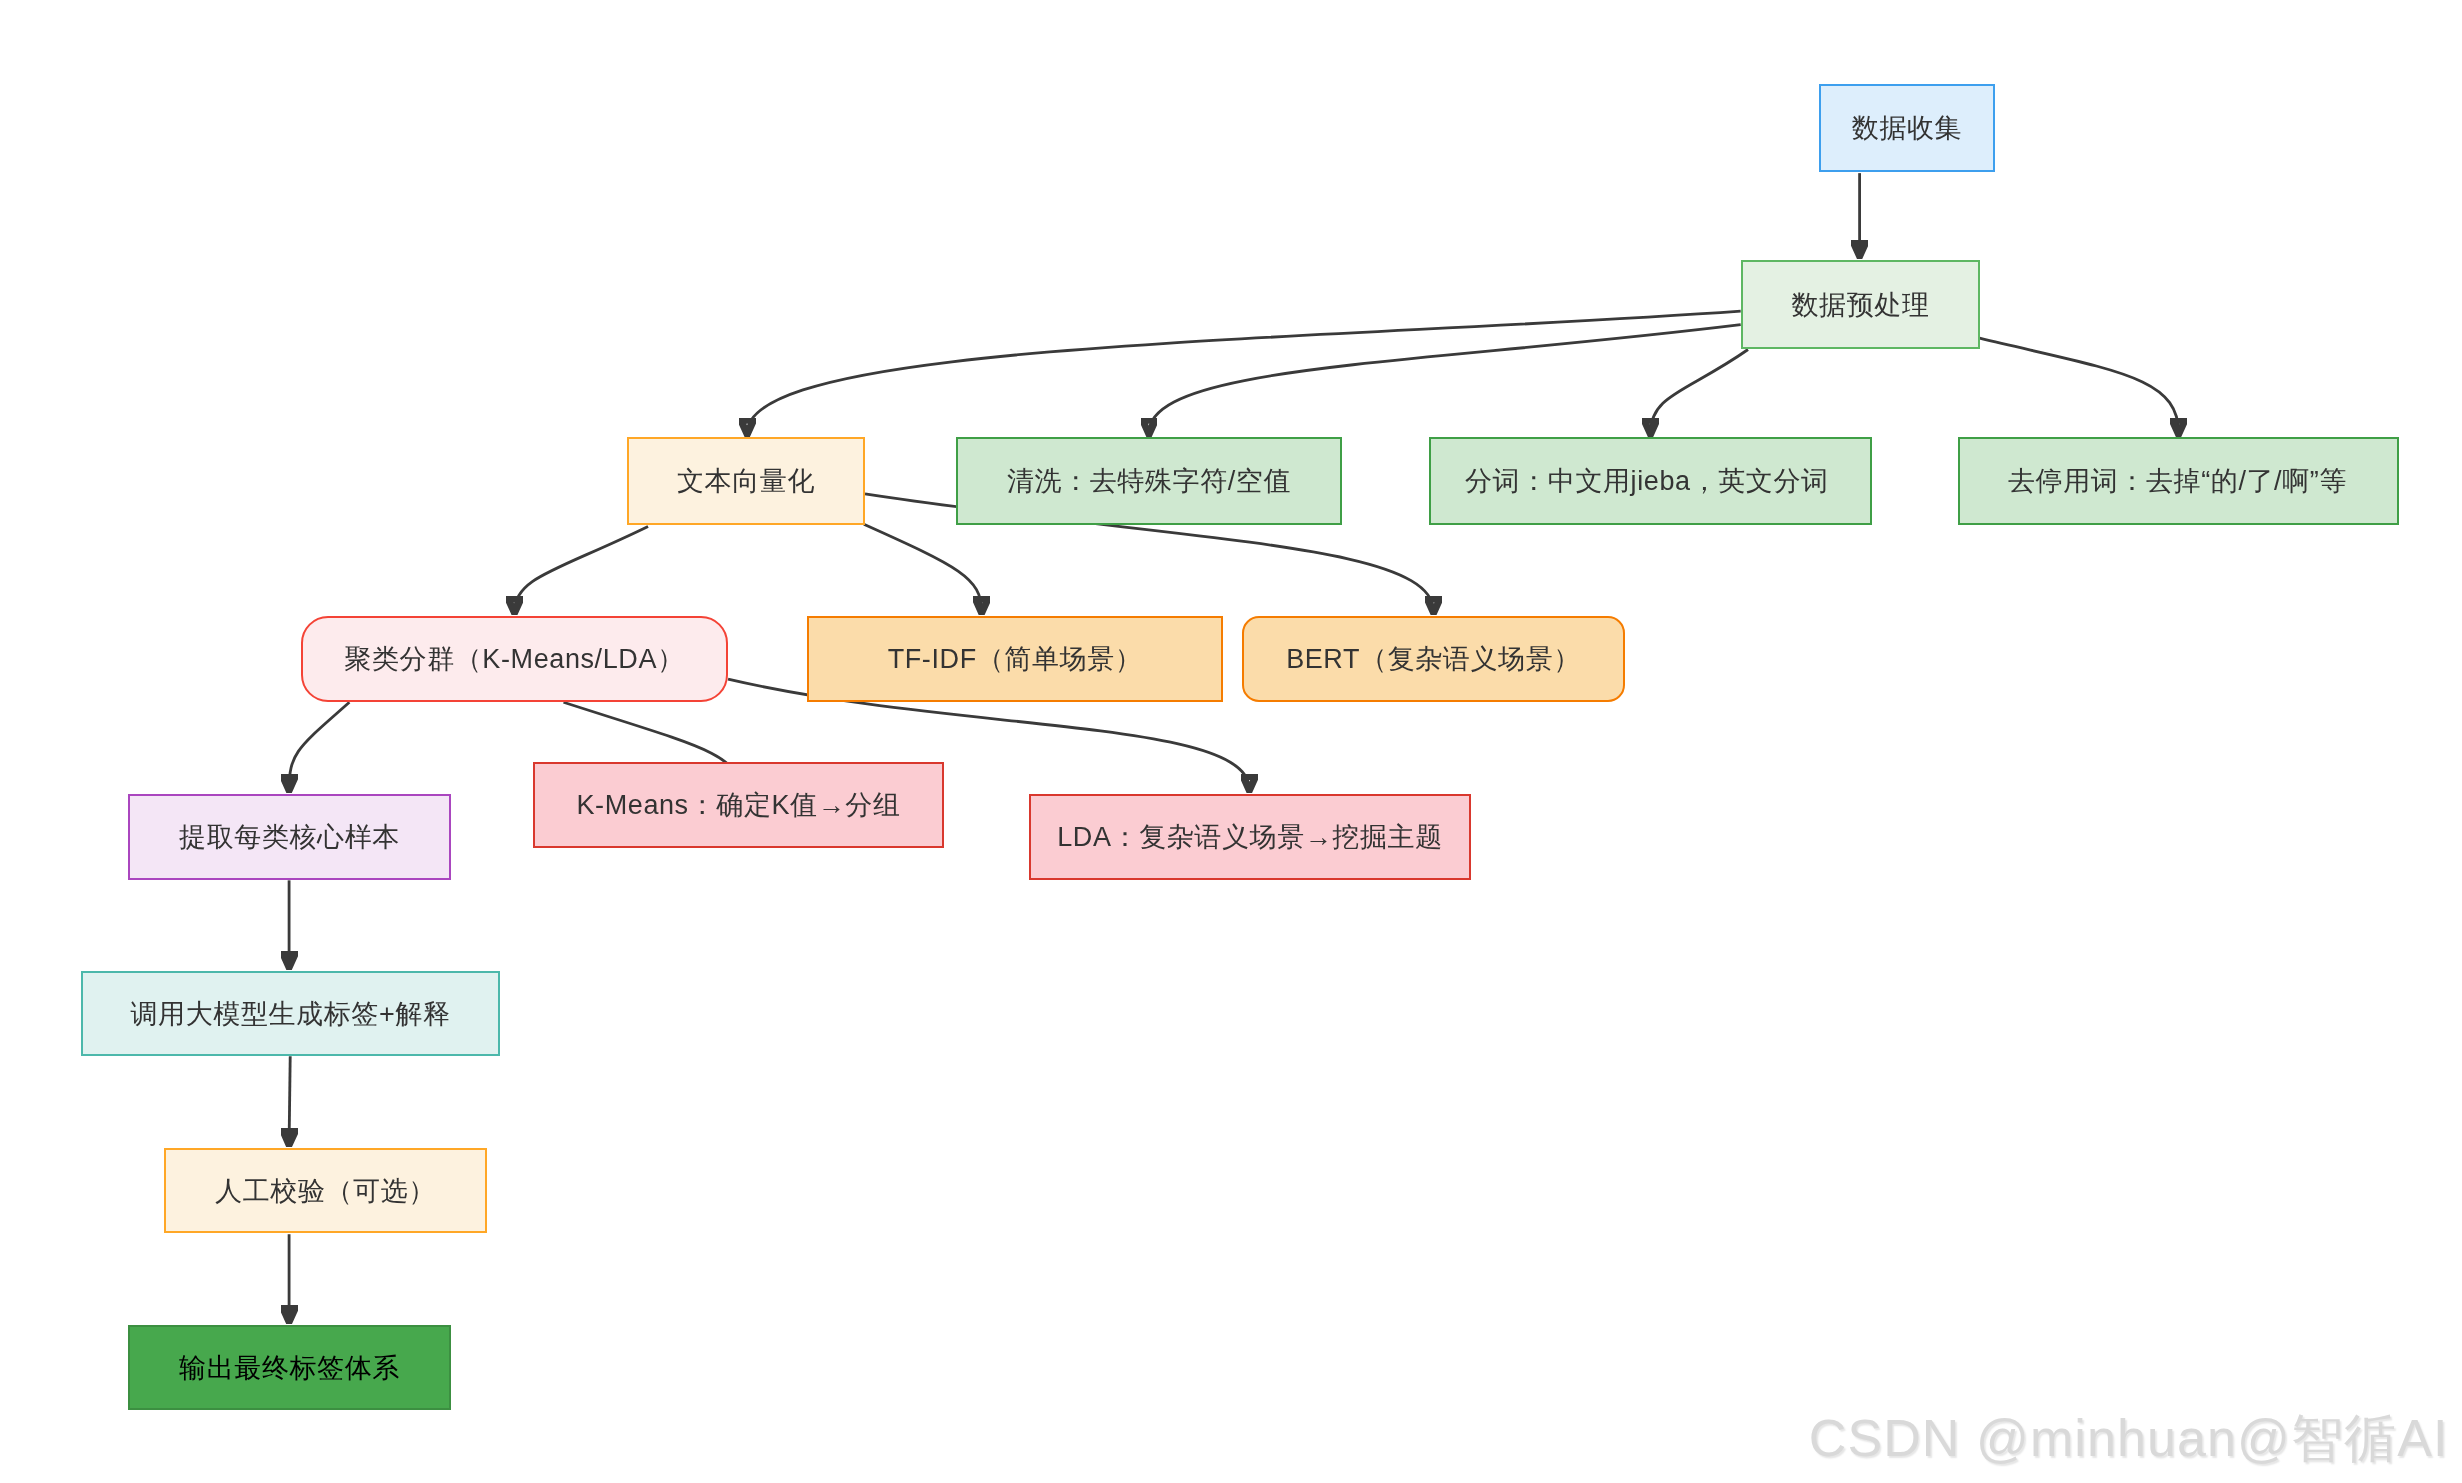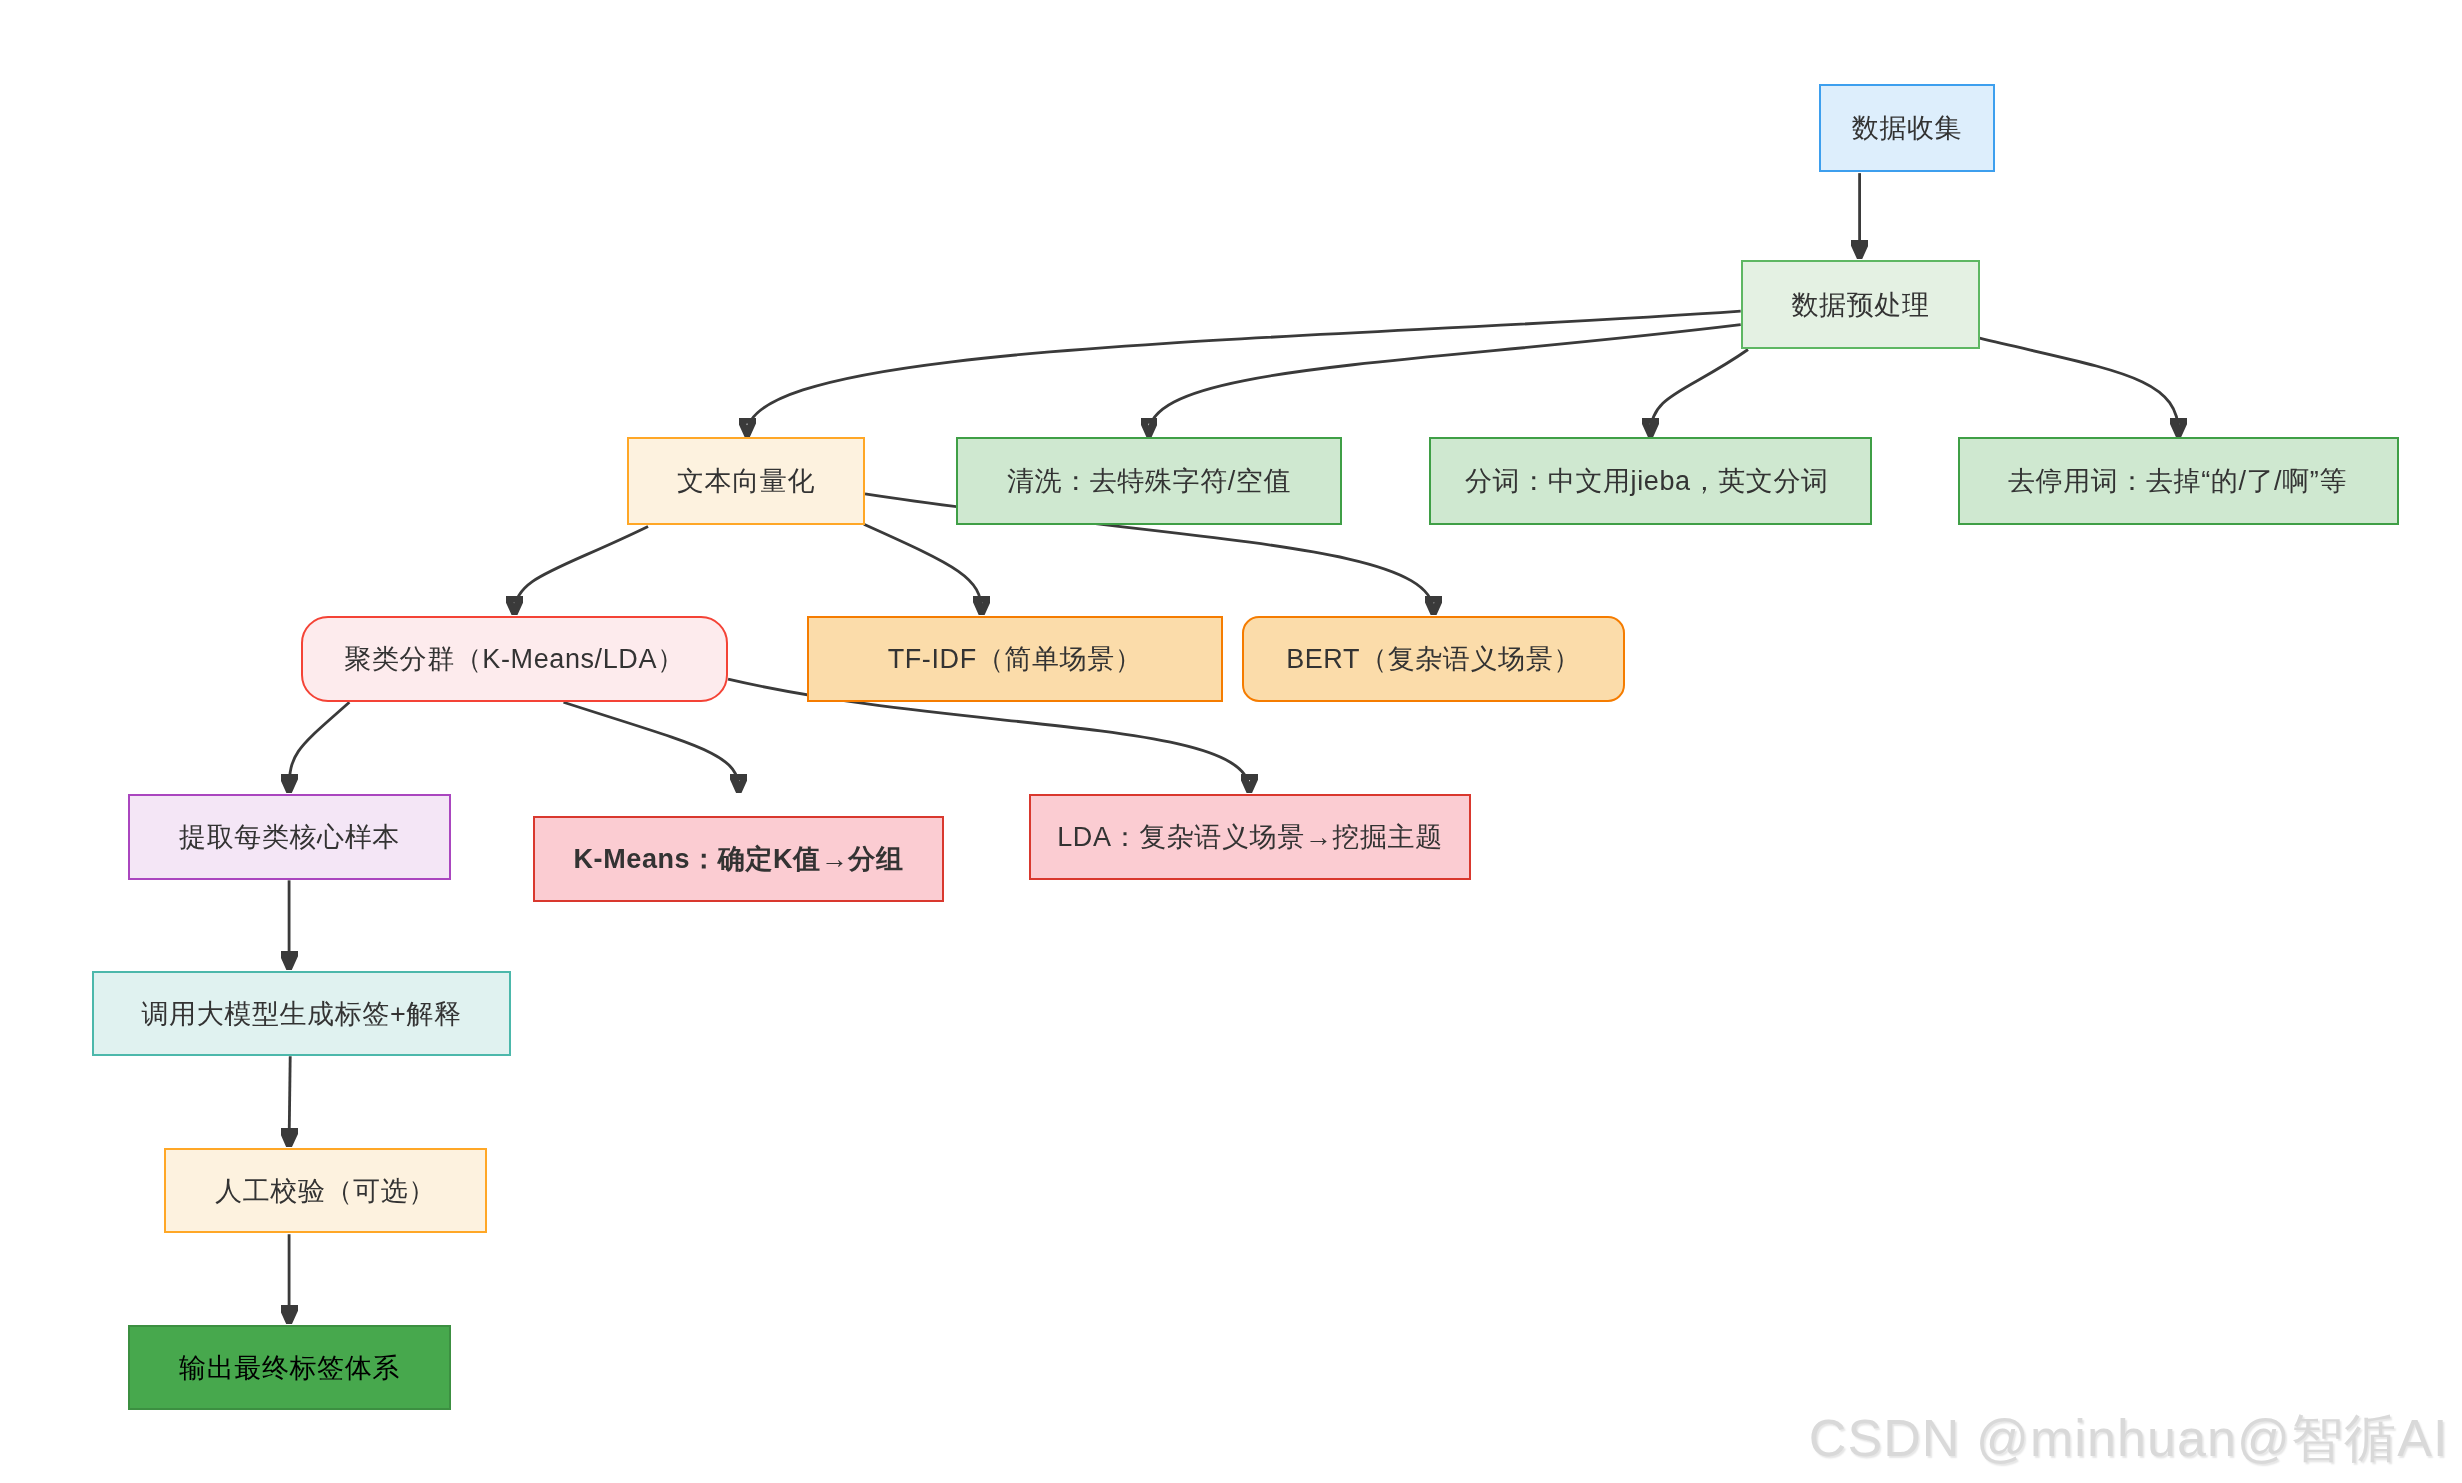--- a/index.html
+++ b/index.html
@@ -30,34 +30,34 @@
   .clip{justify-content:flex-start;padding-left:34px;}
   
   .style-blue        {background:#ddeefc;border-color:#3d9fee;}
   .style-green-light {background:#e4f1e3;border-color:#5eb763;}
   .style-green-mid   {background:#cfe8d0;border-color:#3f9f46;}
   .style-cream       {background:#fdf2df;border-color:#ffa726;}
   .style-orange      {background:#fbdcaa;border-color:#f57c00;}
   .style-pink-light  {background:#fdebed;border-color:#f44336;}
   .style-pink        {background:#fbccd2;border-color:#d9382e;}
   .style-purple      {background:#f4e6f6;border-color:#aa46bf;}
-  .style-teal        {background:#e0f2f0;border-color:#4cb8ab;margin-left:11px;}
+  .style-teal        {background:#e0f2f0;border-color:#4cb8ab;}
   .style-green-solid {background:#47a84d;border-color:#3c8f41;color:#000000;}
   
   #n0 {left:1819px;top:84px; width:176px;height:88px;}
   #n1 {left:1741px;top:260px; width:239px;height:89px;}
   #n2 {left:627px;top:437px; width:238px;height:88px;}
   #n3 {left:956px;top:437px; width:386px;height:88px;}
   #n4 {left:1429px;top:437px; width:443px;height:88px;}
   #n5 {left:1958px;top:437px; width:441px;height:88px;padding-left:48px;}
   #n6 {left:301px; top:616px;width:427px;height:86px;border-radius:27px;}
   #n7 {left:807px;top:616px;width:416px;height:86px;}
   #n8 {left:1242px;top:616px;width:383px;height:86px;border-radius:17px;}
   #n9 {left:128px; top:794px;width:323px;height:86px;}
-  #n10{left:533px; top:816px;width:411px;height:86px;font-weight:bold;}
+  #n10{left:533px; top:762px;width:411px;height:86px;}
   #n11{left:1029px;top:794px;width:442px;height:86px;}
   #n12{left:81px; top:971px;width:419px;height:85px;}
   #n13{left:128px; top:1148px;width:323px;height:85px;margin-left:36px;}
   #n14{left:128px; top:1325px;width:323px;height:85px;}
   .watermark{
     position:absolute;
     right:13.5px;
     bottom:10px;
     z-index:3;
     font-size:52px;

